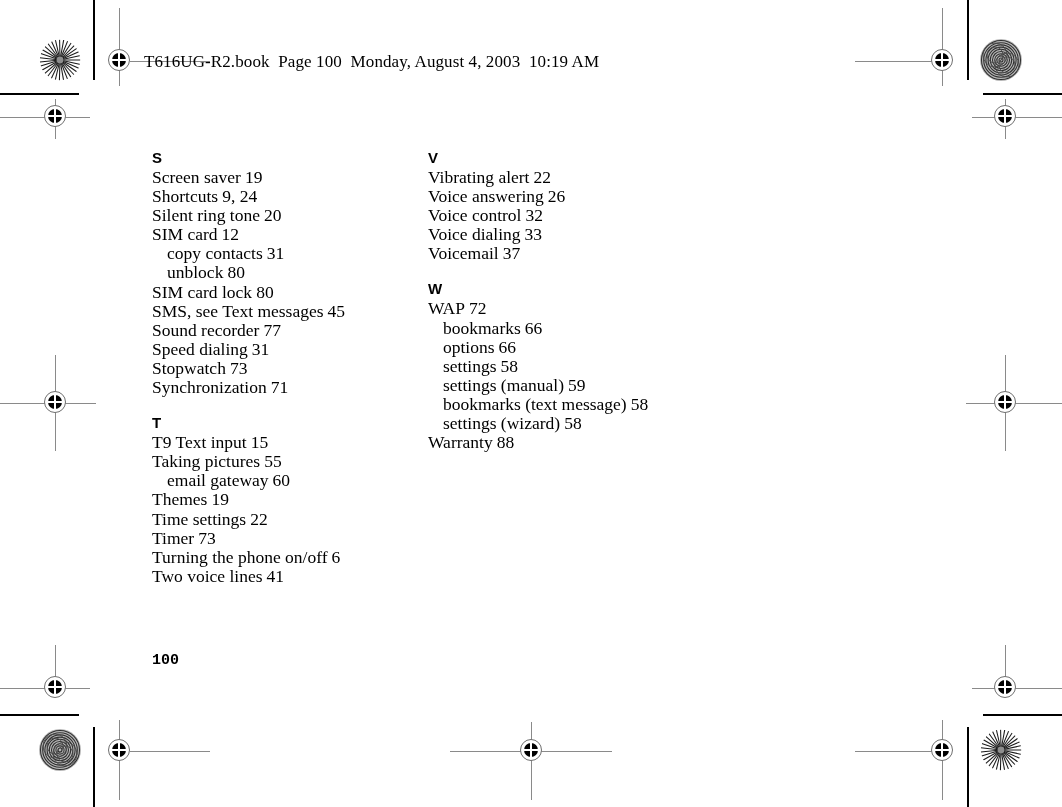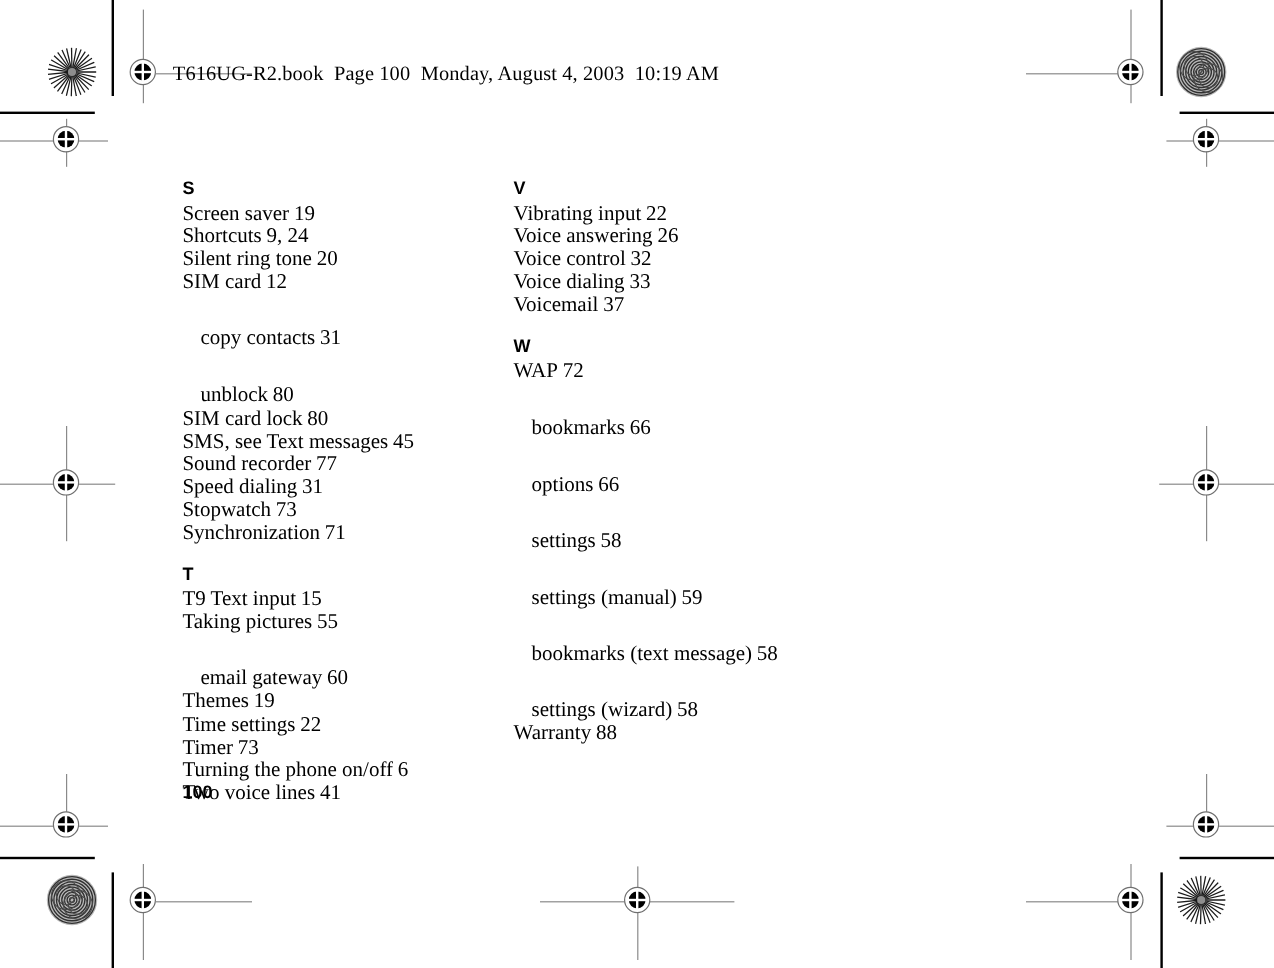--- a/index.html
+++ b/index.html
@@ -137,31 +137,30 @@
     margin-top: 16px;
   }
   .entry {
     font-family: "Liberation Serif", serif;
     font-size: 17.5px;
     line-height: 19.1px;
     white-space: nowrap;
   }
   .entry.sub {
     padding-left: 15px;
-    margin-top: 28px;
   }
   .pg {
     margin-left: 4px;
   }
 
   #folio {
     position: absolute;
     left: 152px;
     top: 652px;
-    font-family: Liberation Sans, sans-serif;
+    font-family: Liberation Mono, monospace;
     font-weight: bold;
     font-size: 15px;
     color: #000000;
   }
 </style>
 </head>
 <body>
 
 <div id="page">
 
@@ -431,21 +430,21 @@
             <div class="entry"><span>Themes</span><span class="pg">19</span></div>
             <div class="entry"><span>Time settings</span><span class="pg">22</span></div>
             <div class="entry"><span>Timer</span><span class="pg">73</span></div>
             <div class="entry"><span>Turning the phone on/off</span><span class="pg">6</span></div>
             <div class="entry"><span>Two voice lines</span><span class="pg">41</span></div>
           </div>
         </div>
       <div class="col col-right">
           <div class="group">
             <div class="letter-head">V</div>
-            <div class="entry"><span>Vibrating input</span><span class="pg">22</span></div>
+            <div class="entry"><span>Vibrating alert</span><span class="pg">22</span></div>
             <div class="entry"><span>Voice answering</span><span class="pg">26</span></div>
             <div class="entry"><span>Voice control</span><span class="pg">32</span></div>
             <div class="entry"><span>Voice dialing</span><span class="pg">33</span></div>
             <div class="entry"><span>Voicemail</span><span class="pg">37</span></div>
           </div>
           <div class="group">
             <div class="letter-head">W</div>
             <div class="entry"><span>WAP</span><span class="pg">72</span></div>
             <div class="entry sub"><span>bookmarks</span><span class="pg">66</span></div>
             <div class="entry sub"><span>options</span><span class="pg">66</span></div>

